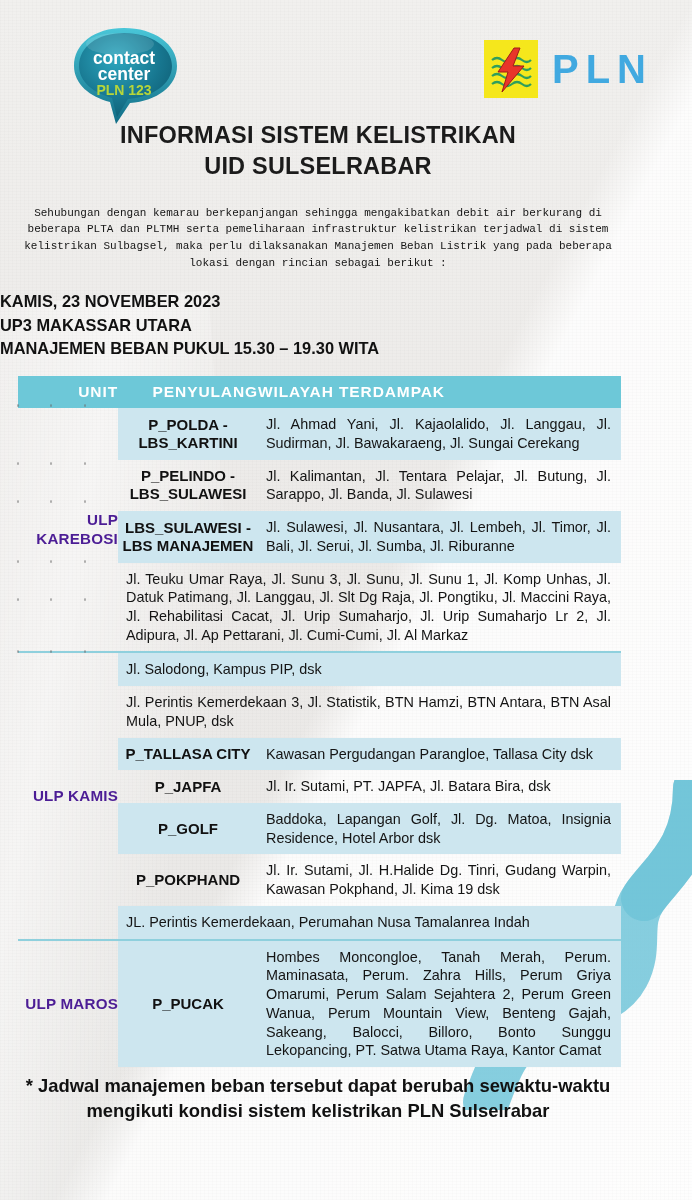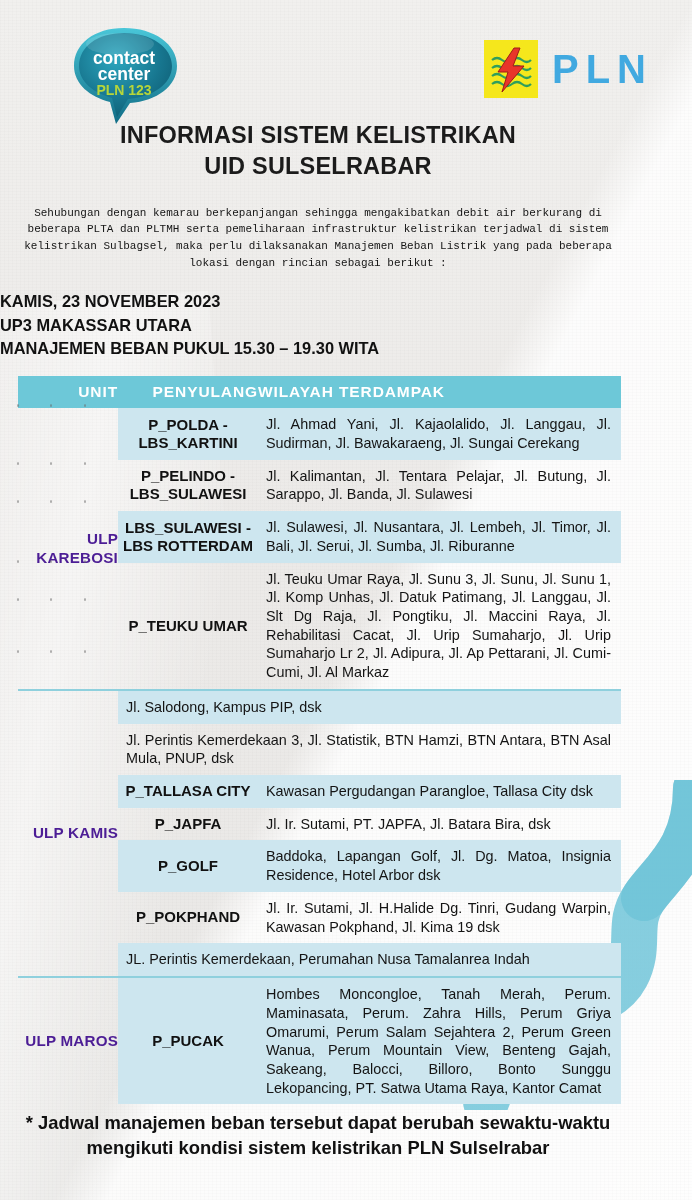--- a/index.html
+++ b/index.html
@@ -188,25 +188,24 @@
           <div class="grows">
             <div class="row band">
               <div class="rpen">P_POLDA - LBS_KARTINI</div>
               <div class="rwil">Jl. Ahmad Yani, Jl. Kajaolalido, Jl. Langgau, Jl. Sudirman, Jl. Bawakaraeng, Jl. Sungai Cerekang</div>
             </div>
             <div class="row plain">
               <div class="rpen">P_PELINDO - LBS_SULAWESI</div>
               <div class="rwil">Jl. Kalimantan, Jl. Tentara Pelajar, Jl. Butung, Jl. Sarappo, Jl. Banda, Jl. Sulawesi</div>
             </div>
             <div class="row band">
-              <div class="rpen">LBS_SULAWESI - LBS ROTTERDAM</div>
+              <div class="rpen">LBS_SULAWESI - LBS MANAJEMEN</div>
               <div class="rwil">Jl. Sulawesi, Jl. Nusantara, Jl. Lembeh, Jl. Timor, Jl. Bali, Jl. Serui, Jl. Sumba, Jl. Riburanne</div>
             </div>
             <div class="row plain">
-              <div class="rpen">P_TEUKU UMAR</div>
               <div class="rwil">Jl. Teuku Umar Raya, Jl. Sunu 3, Jl. Sunu, Jl. Sunu 1, Jl. Komp Unhas, Jl. Datuk Patimang, Jl. Langgau, Jl. Slt Dg Raja, Jl. Pongtiku, Jl. Maccini Raya, Jl. Rehabilitasi Cacat, Jl. Urip Sumaharjo, Jl. Urip Sumaharjo Lr 2, Jl. Adipura, Jl. Ap Pettarani, Jl. Cumi-Cumi, Jl. Al Markaz</div>
             </div>
           </div>
         </div>
         <div class="group">
           <div class="gunit">ULP KAMIS</div>
           <div class="grows">
             <div class="row band">
               <div class="rwil">Jl. Salodong, Kampus PIP, dsk</div>
             </div>

